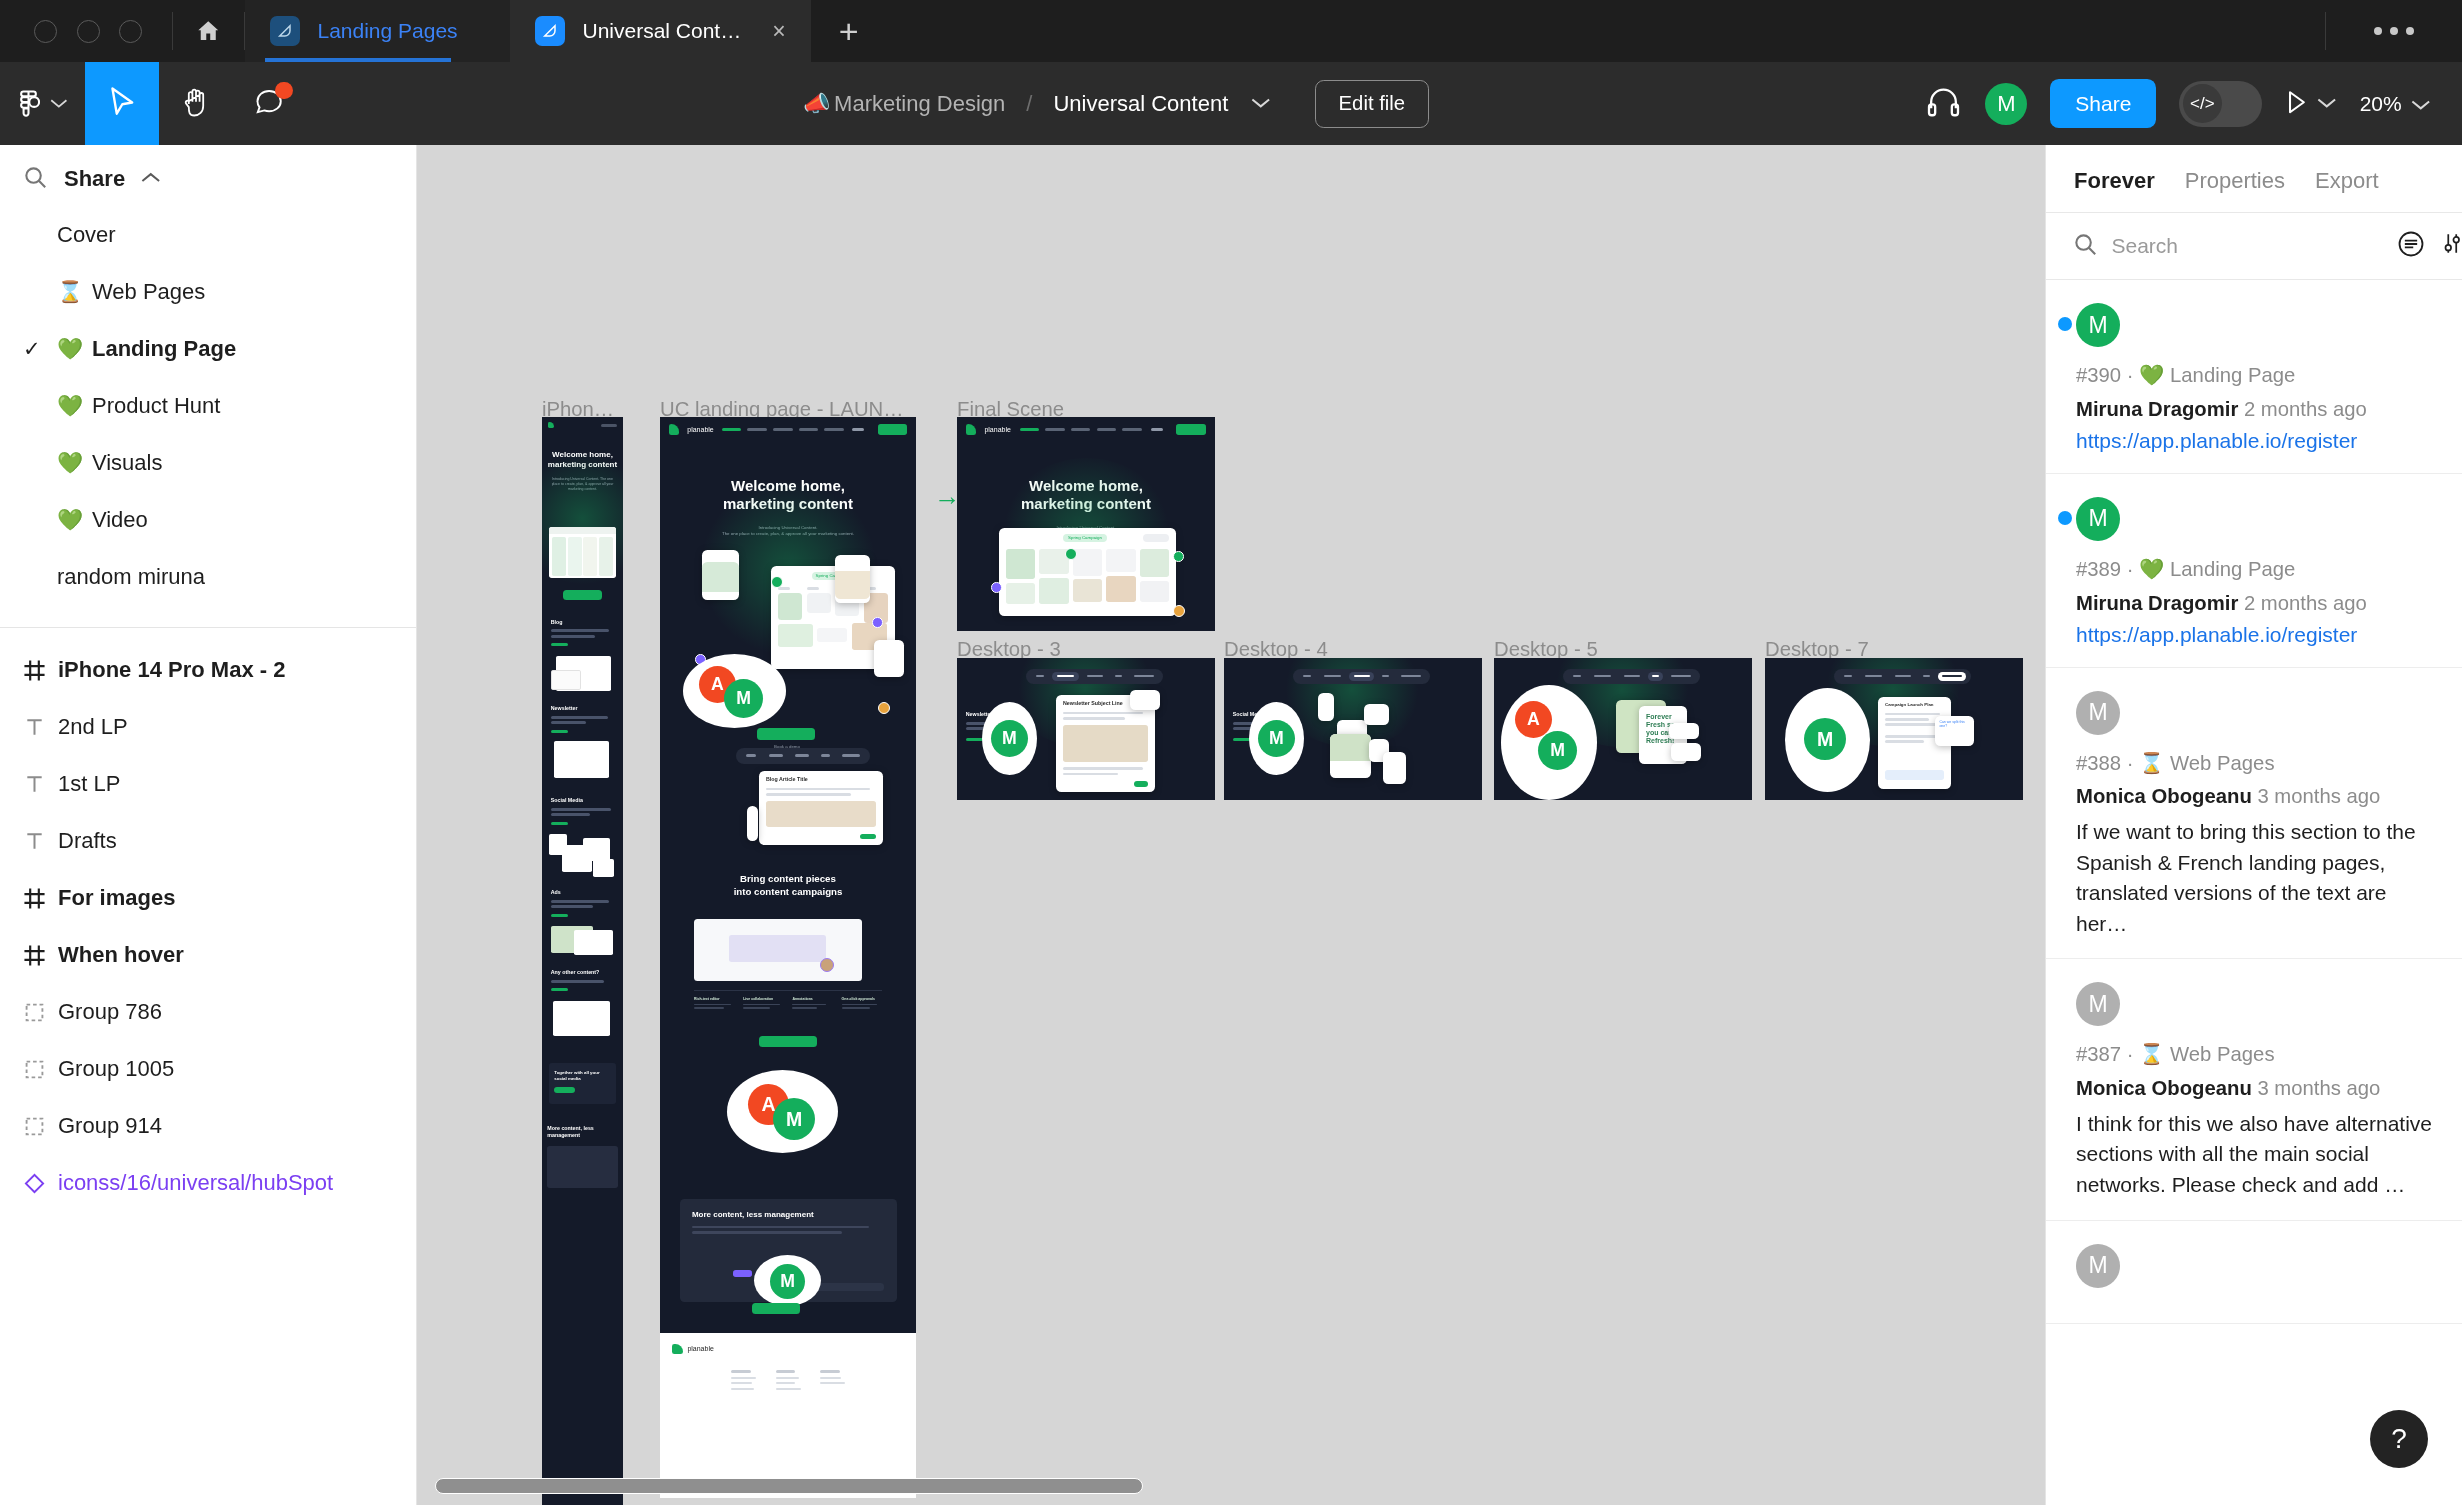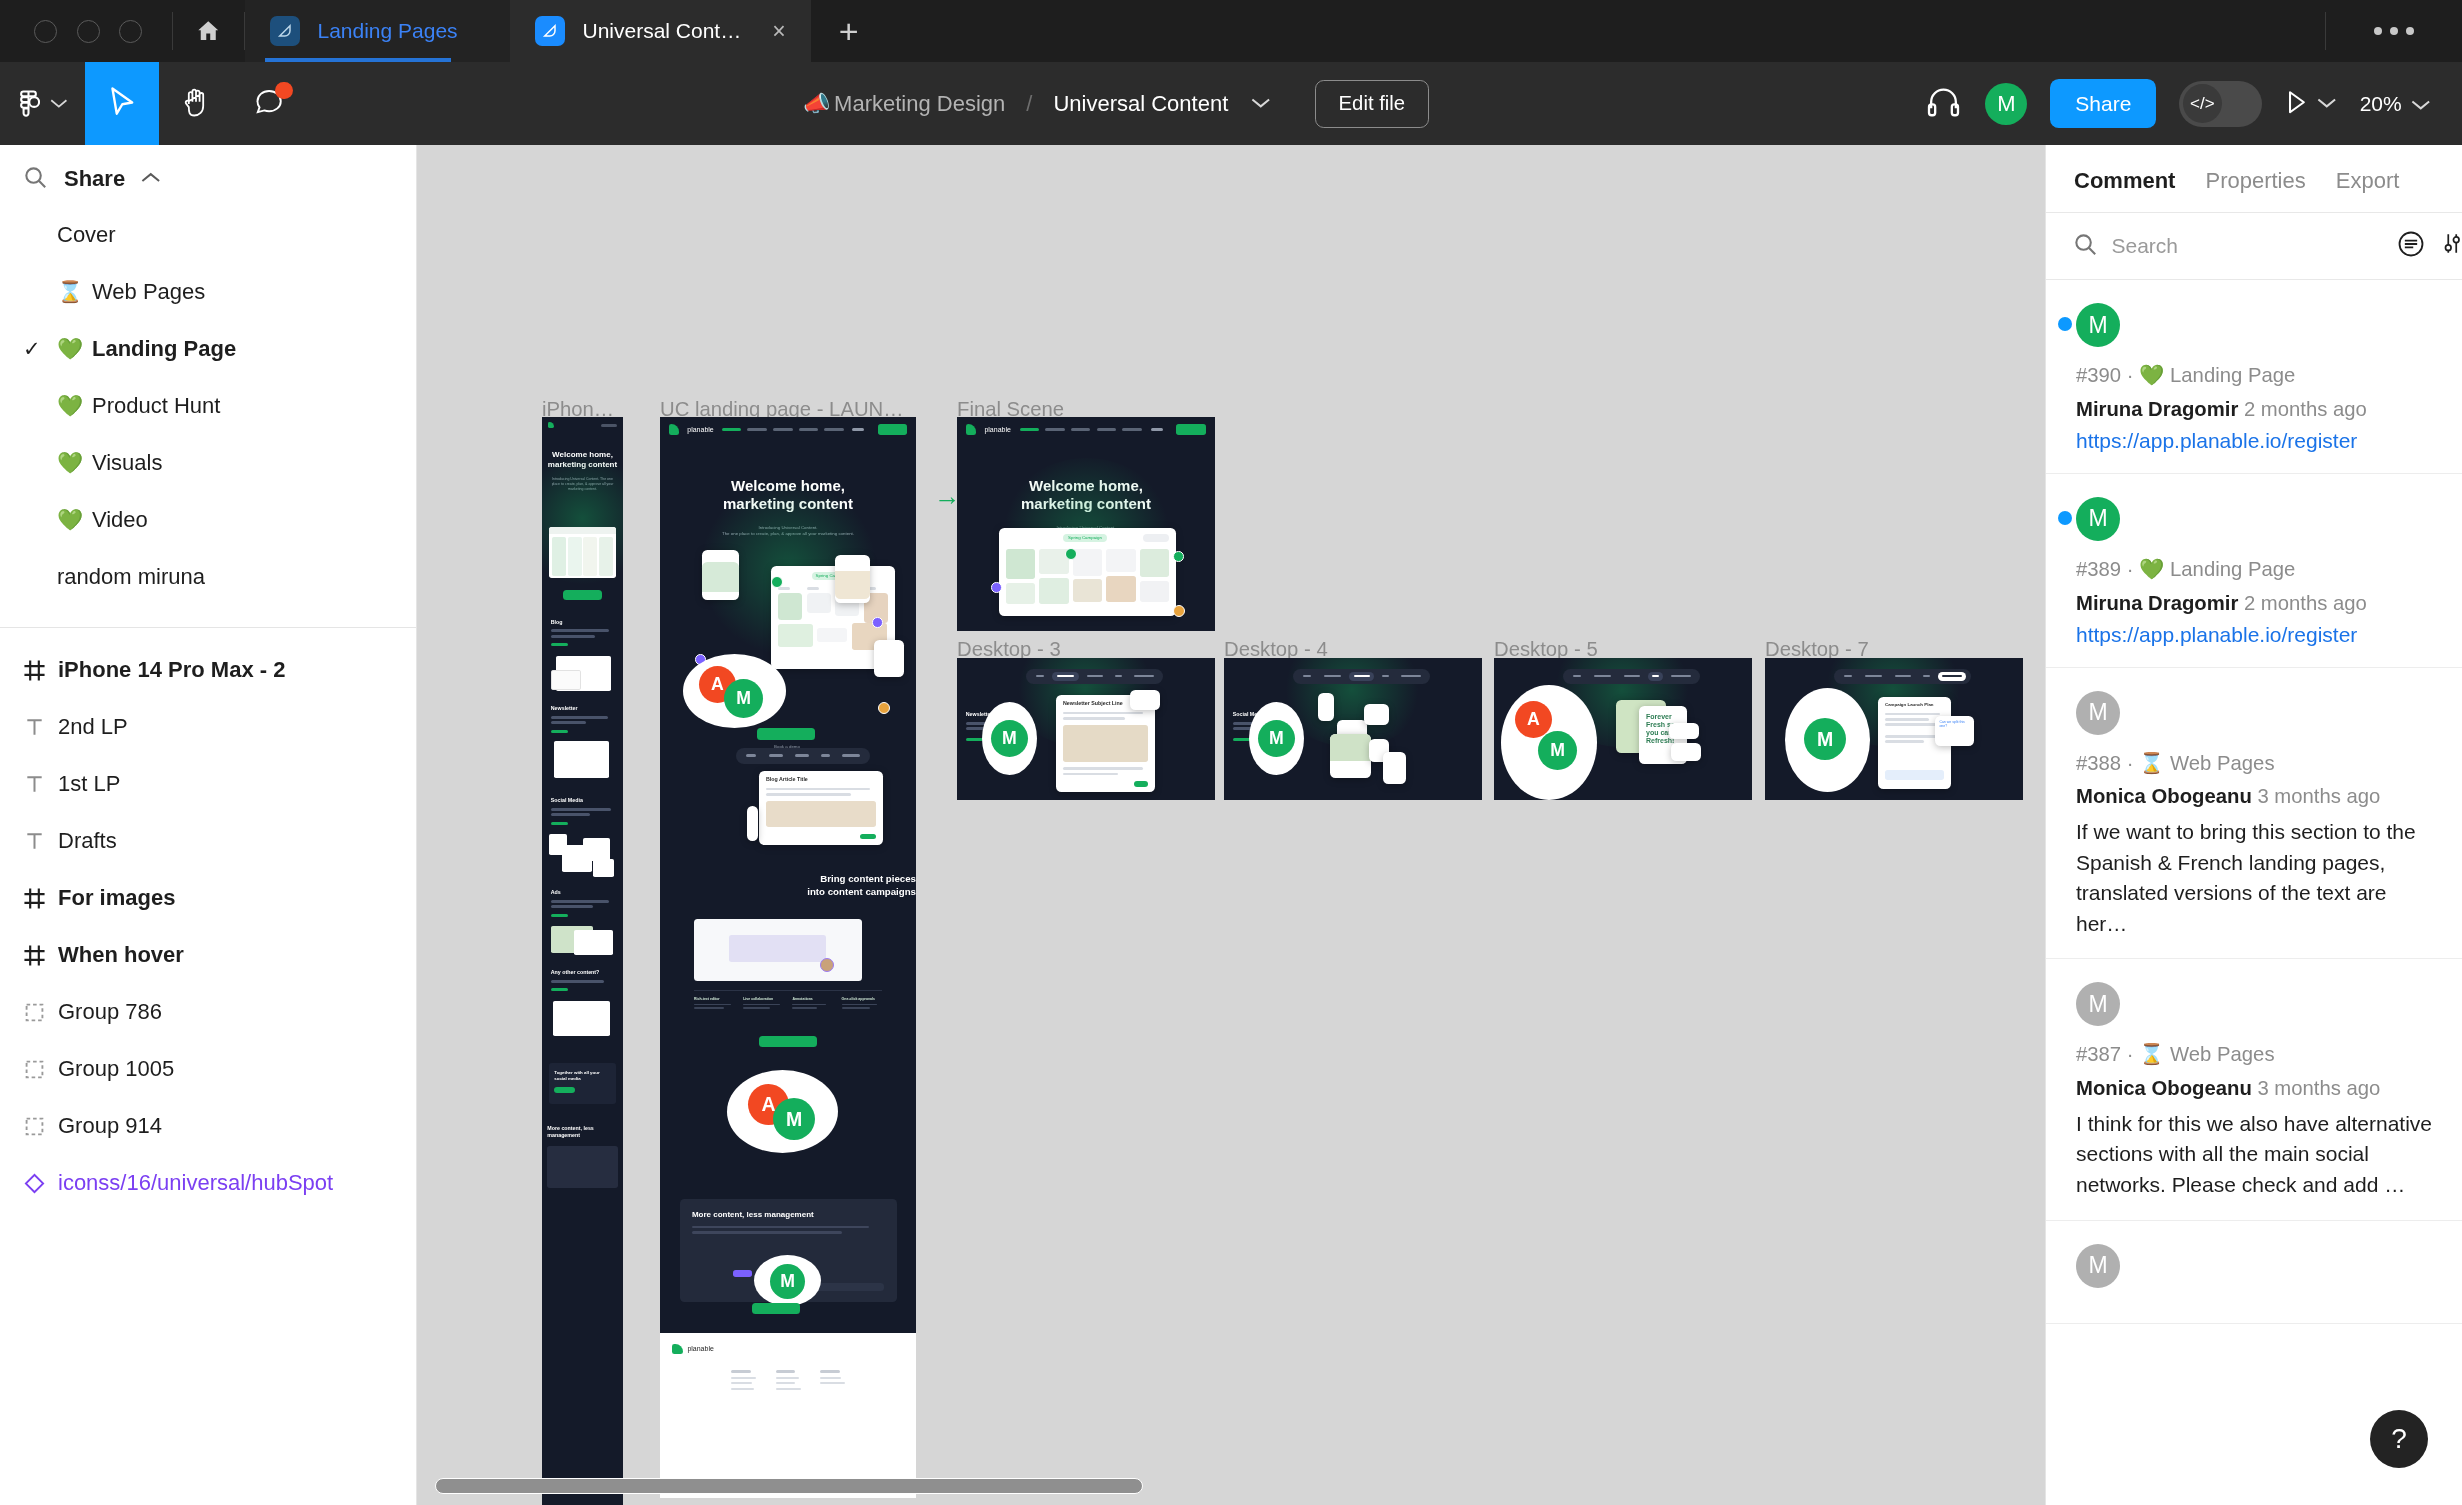--- a/index.html
+++ b/index.html
@@ -132,21 +132,21 @@
   .glow {
     position: absolute; border-radius: 50%;
     background: radial-gradient(circle, rgba(20,174,92,.36) 0%, rgba(20,174,92,0) 70%);
     pointer-events: none;
   }
   .card-w { background: #fff; border-radius: 5.3px; position: absolute; box-shadow: 0 1.8px 7px rgba(0,0,0,.25); }
   .chip { background: #d6f3e2; color: #14ae5c; border-radius: 8.8px; }
   .bar { background: #d9dde3; border-radius: 1.8px; }
   .ph-img { border-radius: 3.5px; }
   .green-btn { background: #14ae5c; border-radius: 3.5px; }
-  .sec-h { color: #fff; font-weight: bold; text-align: right; line-height: 1.3; }
+  .sec-h { color: #fff; font-weight: bold; text-align: center; line-height: 1.3; }
   .bubble {
     position: absolute; border-radius: 50%; background: #fff;
     display: flex; align-items: center; justify-content: center;
   }
   .ava {
     border-radius: 50%; display: flex; align-items: center; justify-content: center;
     color: #fff; font-weight: bold; position: absolute;
   }
   .ava.g { background: #14ae5c; }
   .ava.r { background: #f24822; }
@@ -927,21 +927,21 @@
         <div class="bubble" style="left:19.5px; top:30px; width:85px; height:104px;">
           <span class="ava g" style="left:19.5px; top:30px; width:42px; height:42px; font-size:19.5px;">M</span>
         </div>
       </div>
 
       <div class="hscroll"></div>
     </div>
 
     <div class="right-panel">
       <div class="rp-tabs">
-        <span class="rp-tab active">Comment</span>
+        <span class="rp-tab active">Forever</span>
         <span class="rp-tab">Properties</span>
         <span class="rp-tab">Export</span>
       </div>
 
       <div class="rp-search">
         <span>
           <svg width="25" height="25" viewBox="0 0 18 18">
               <circle cx="7.6" cy="7.6" r="5.2" fill="none" stroke="#767676" stroke-width="1.5"></circle>
               <path d="M11.4 11.4 16 16" stroke="#767676" stroke-width="1.5" fill="none"></path>
             </svg>

